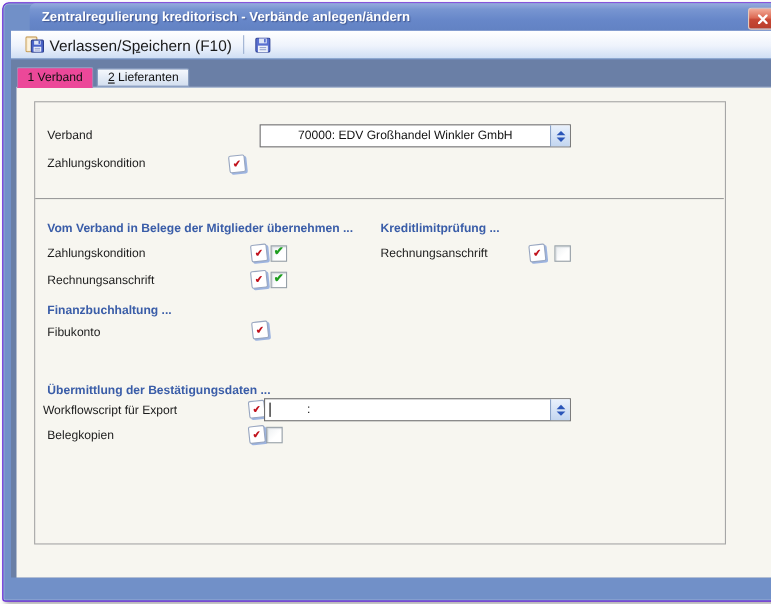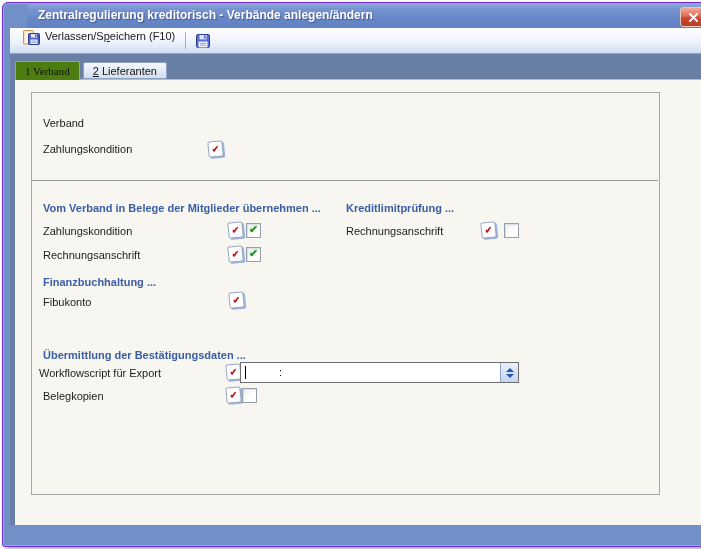--- a/index.html
+++ b/index.html
@@ -17,31 +17,31 @@
   .title-text{position:absolute;left:11px;top:5px;color:#ffffff;font-size:12px;font-weight:bold;
               text-shadow:1px 1px 1px rgba(20,30,80,.45);white-space:nowrap;}
   .close-btn{position:absolute;right:11px;top:4px;width:25px;height:18px;border-radius:3px;
              background:linear-gradient(180deg,#f3ab98 0%,#dd6a54 45%,#c74734 55%,#b93e2c 100%);
              border:1px solid #e8c9ba;display:flex;align-items:center;justify-content:center;cursor:default;}
 
   
   .toolbar{position:absolute;left:7px;right:9px;top:25px;height:26px;
            background:linear-gradient(180deg,#ffffff 0%,#eef3fc 55%,#cfdef4 100%);
            border-bottom:1px solid #8ea8cd;display:flex;align-items:center;padding-left:6px;box-sizing:border-box;}
-  .tb-button{display:flex;align-items:flex-start;gap:5px;height:21px;padding:0 7px;font-size:11px;color:#1a1a1a;}
+  .tb-button{display:flex;align-items:center;gap:5px;height:21px;padding:0 7px;font-size:14px;color:#1a1a1a;}
   .tb-icon-button{display:flex;align-items:center;height:21px;padding:0 7px;}
   .tb-sep{width:1px;height:17px;background:#9db1d2;margin:0 3px;}
   .mnemonic{text-decoration:underline;}
 
   
   .client{position:absolute;left:7px;right:9px;top:51px;bottom:21px;background:#6a7fa6;}
   .tabstrip{position:absolute;left:5px;top:7px;height:18px;display:flex;align-items:flex-end;gap:3px;z-index:3;}
   .tab{font-size:11px;color:#111;padding:0 9px;display:flex;align-items:center;white-space:nowrap;cursor:default;}
-  .tab.active{background:#4d7c0f;border:1px solid #8ca0c2;border-bottom:none;border-radius:2px 2px 0 0;
-              height:18px;position:relative;top:1px;z-index:4;font-family:Liberation Serif, serif;}
+  .tab.active{background:#ec4899;border:1px solid #8ca0c2;border-bottom:none;border-radius:2px 2px 0 0;
+              height:18px;position:relative;top:1px;z-index:4;}
   .tab.inactive{background:linear-gradient(180deg,#f6f9fd 0%,#d2deef 100%);border:1px solid #8ca0c2;
                 border-radius:2px 2px 0 0;height:15px;}
 
   .panel{position:absolute;left:5px;top:25px;right:8px;bottom:0;background:#f7f6f0;
          border-top:1px solid #aebdd4;}
 
   .groupbox{position:absolute;left:16px;top:12px;width:627px;height:401px;
             border:1px solid #a6a6a6;background:transparent;}
 
   .lbl{position:absolute;font-size:11px;color:#1c1c1c;white-space:nowrap;}
@@ -128,20 +128,27 @@
         </div>
         <div class="tab inactive">
           <span><span class="mnemonic">2</span><span> Lieferanten</span></span>
         </div>
       </div>
 
       <div class="panel">
         <div class="groupbox"></div>
 
         <span class="lbl" style="left:28px;top:37px">Verband</span>
+        <div class="combo" style="left:221px;top:33px;width:283px">
+          <div class="combo-text centered">70000: EDV Großhandel Winkler GmbH</div>
+          <div class="spinner">
+            <div class="tri-up"></div>
+            <div class="tri-down"></div>
+          </div>
+        </div>
 
         <span class="lbl" style="left:28px;top:63px">Zahlungskondition</span>
         <div class="modflag" style="left:193px;top:61px">
           <span class="mod-glyph">✔</span>
         </div>
 
         <div class="hline" style="left:17px;top:100px;width:626px"></div>
 
         <span class="hdr" style="left:28px;top:122px">Vom Verband in Belege der Mitglieder übernehmen ...</span>
         <span class="hdr" style="left:331px;top:122px">Kreditlimitprüfung ...</span>

